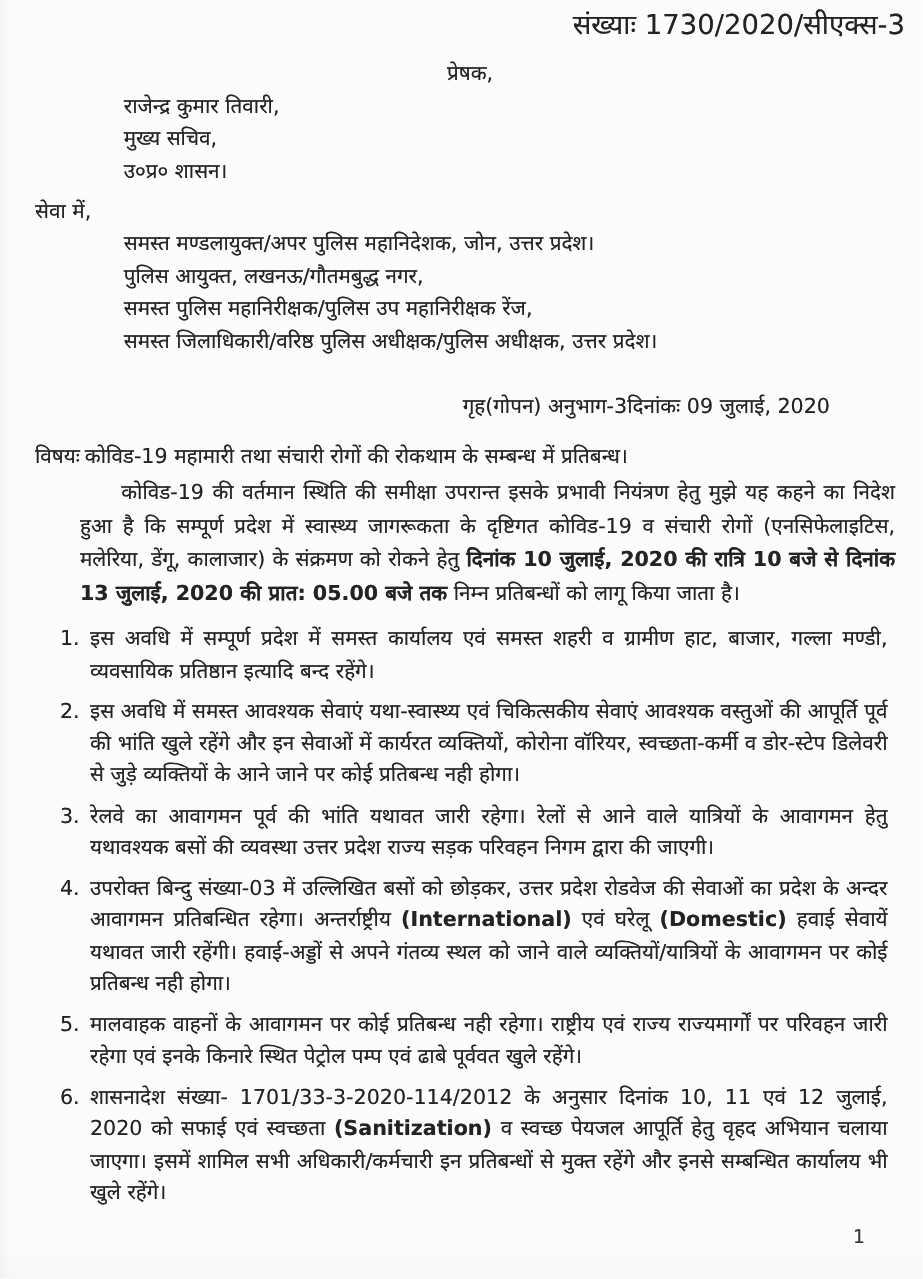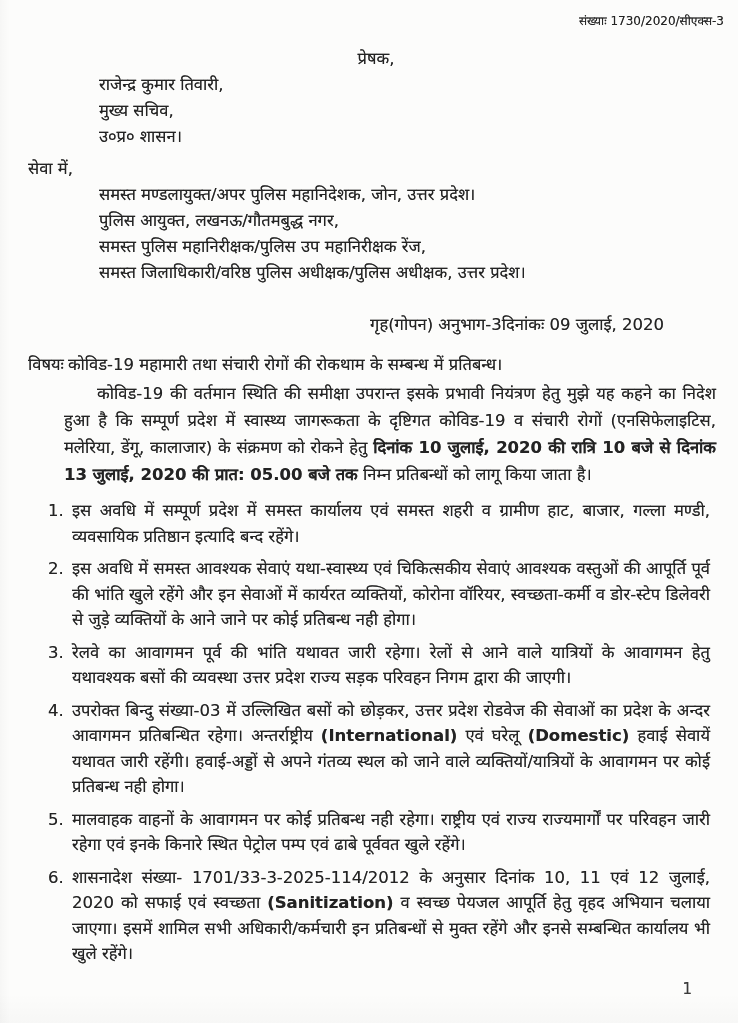--- a/index.html
+++ b/index.html
@@ -12,21 +12,21 @@
     background-image:
       linear-gradient(90deg, rgba(0,0,0,0.025) 0, rgba(0,0,0,0) 10px),
       linear-gradient(0deg, rgba(0,0,0,0.02) 0, rgba(0,0,0,0) 30px);
     overflow:hidden;
     font-family:"DejaVu Sans","Liberation Sans",sans-serif;
     font-size:16.5px;
     line-height:26px;
     color:#232323;
     text-shadow:0 0 0.5px rgba(40,40,40,0.55);
   }
-  .ref{text-align:right;font-size:12px;}
+  .ref{text-align:right;font-size:22px;}
   .sender-label{margin-top:12px;text-align:center;}
   .indent-block{margin-left:71px;}
   .to-label{margin-top:6px;}
   .meta-row{margin-top:26px;display:flex;justify-content:flex-end;}
   .meta-row .date{margin-right:60px;}
   .subject-row{margin-top:14px;display:flex;gap:4px;}
   .subject-row .subject-label{flex:0 0 auto;}
   .salutation{margin-top:2px;}
   .body-para{
     margin:2px 8px 0 36px;
@@ -95,19 +95,19 @@
     <div class="item">
       <span class="num">4.</span>
       <span class="itext"><span>उपरोक्त बिन्दु संख्या-03 में उल्लिखित बसों को छोड़कर, उत्तर प्रदेश रोडवेज की सेवाओं का प्रदेश के अन्दर आवागमन प्रतिबन्धित रहेगा। अन्तर्राष्ट्रीय </span><span class="b">(International)</span><span> एवं घरेलू </span><span class="b">(Domestic)</span><span> हवाई सेवायें यथावत जारी रहेंगी। हवाई-अड्डों से अपने गंतव्य स्थल को जाने वाले व्यक्तियों/यात्रियों के आवागमन पर कोई प्रतिबन्ध नही होगा।</span></span>
     </div>
     <div class="item">
       <span class="num">5.</span>
       <span class="itext"><span>मालवाहक वाहनों के आवागमन पर कोई प्रतिबन्ध नही रहेगा। राष्ट्रीय एवं राज्य राज्यमार्गों पर परिवहन जारी रहेगा एवं इनके किनारे स्थित पेट्रोल पम्प एवं ढाबे पूर्ववत खुले रहेंगे।</span></span>
     </div>
     <div class="item">
       <span class="num">6.</span>
-      <span class="itext"><span>शासनादेश संख्या- 1701/33-3-2025-114/2012 के अनुसार दिनांक 10, 11 एवं 12 जुलाई, 2020 को सफाई एवं स्वच्छता </span><span class="b">(Sanitization)</span><span> व स्वच्छ पेयजल आपूर्ति हेतु वृहद अभियान चलाया जाएगा। इसमें शामिल सभी अधिकारी/कर्मचारी इन प्रतिबन्धों से मुक्त रहेंगे और इनसे सम्बन्धित कार्यालय भी खुले रहेंगे।</span></span>
+      <span class="itext"><span>शासनादेश संख्या- 1701/33-3-2020-114/2012 के अनुसार दिनांक 10, 11 एवं 12 जुलाई, 2020 को सफाई एवं स्वच्छता </span><span class="b">(Sanitization)</span><span> व स्वच्छ पेयजल आपूर्ति हेतु वृहद अभियान चलाया जाएगा। इसमें शामिल सभी अधिकारी/कर्मचारी इन प्रतिबन्धों से मुक्त रहेंगे और इनसे सम्बन्धित कार्यालय भी खुले रहेंगे।</span></span>
     </div>
   </div>
 
   <div class="page-num">1</div>
 
 </div>
 
 </body></html>

